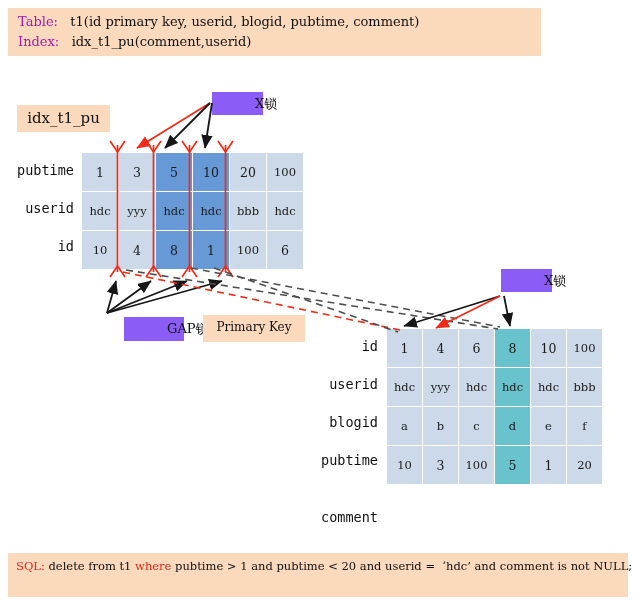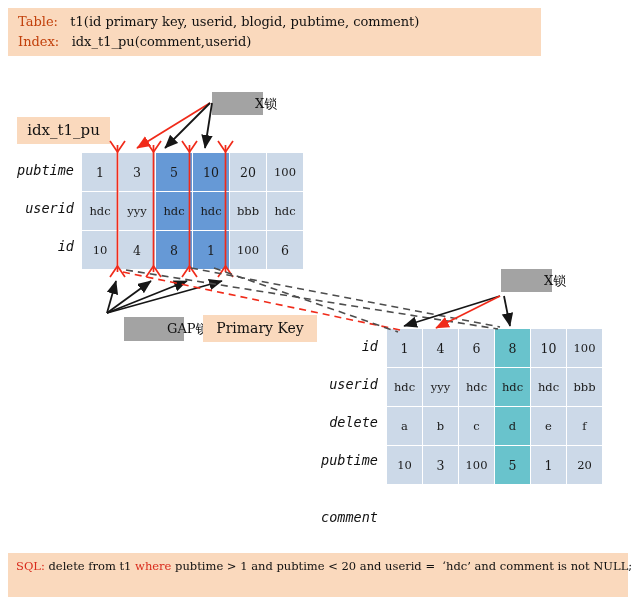--- a/index.html
+++ b/index.html
@@ -31,21 +31,21 @@
     color: #111111;
     line-height: 1.55;
     white-space: pre;
   }
   #header-banner {
     left: 8px; top: 8px;
     width: 533px; height: 48px;
     padding: 4px 0 0 10px;
     box-sizing: border-box;
   }
-  .kw-red { color: #c2410c; }
+  .kw-red { color: #a21caf; }
   #sql-banner {
     left: 8px; top: 553px;
     width: 620px; height: 44px;
     padding: 5px 0 0 8px;
     box-sizing: border-box;
     font-size: 11.5px;
     line-height: 1.45;
     color: #d92b1c;
   }
   #sql-banner .dark { color: #111111; }
@@ -56,27 +56,27 @@
     font-family: "DejaVu Serif", "Liberation Serif", serif;
     font-size: 13px;
     color: #111111;
     text-align: center;
     white-space: nowrap;
     line-height: 1;
     padding: 5px 8px;
     box-sizing: border-box;
   }
   .tag-orange { background: #fad9bd; }
-  .tag-green  { background: #a3a3a3; padding-left: 43px; }
-
-  #tag-index-name { left: 17px; top: 117px; width: 93px; height: 27px; font-size: 15px; padding-top: 6px; }
+  .tag-green  { background: #8b5cf6; padding-left: 43px; }
+
+  #tag-index-name { left: 17px; top: 105px; width: 93px; height: 27px; font-size: 15px; padding-top: 6px; }
   #tag-xlock-1    { left: 212px; top: 92px;  width: 48px; height: 23px; font-size: 13px; padding-top: 5px; }
   #tag-xlock-2    { left: 501px; top: 269px; width: 48px; height: 23px; font-size: 13px; padding-top: 5px; }
   #tag-gaplock    { left: 124px; top: 317px; width: 60px; height: 24px; font-size: 13px; padding-top: 5px; }
-  #tag-primarykey { left: 203px; top: 315px; width: 114px; height: 27px; font-size: 14px; padding-top: 6px; }
+  #tag-primarykey { left: 203px; top: 315px; width: 102px; height: 27px; font-size: 12px; padding-top: 6px; }
 
   
   .tbl {
     position: absolute;
     border-collapse: collapse;
     table-layout: fixed;
   }
   .tbl td {
     background: #ccd9e8;
     border: 1px solid #ffffff;
@@ -90,21 +90,20 @@
   .tbl td.hl-teal { background: #69c3cc; }
 
   .rowlabel {
     position: absolute;
     font-family: "DejaVu Sans Mono", "Liberation Mono", monospace;
     font-size: 13.5px;
     color: #111111;
     text-align: right;
     white-space: nowrap;
     line-height: 1;
-    font-style: italic;
   }
 
   
   #index-table { left: 81px; top: 152px; }
   #index-table td { width: 36px; height: 38px; font-size: 12.5px; }
   #index-table td.val-small { font-size: 11.5px; }
 
   
   #primary-table { left: 386px; top: 328px; }
   #primary-table td { width: 35px; height: 38px; font-size: 12.5px; }
@@ -168,21 +167,21 @@
       <td class="hl-blue">8</td>
       <td class="hl-blue">1</td>
       <td class="val-small">100</td>
       <td>6</td>
     </tr>
   </tbody>
     </table>
 
   <div id="lbl-pri-0" class="rowlabel">id</div>
   <div id="lbl-pri-1" class="rowlabel">userid</div>
-  <div id="lbl-pri-2" class="rowlabel">delete</div>
+  <div id="lbl-pri-2" class="rowlabel">blogid</div>
   <div id="lbl-pri-3" class="rowlabel">pubtime</div>
   <div id="lbl-pri-4" class="rowlabel">comment</div>
 
   <table id="primary-table" class="tbl">
       <tbody>
     <tr>
       <td>1</td>
       <td>4</td>
       <td>6</td>
       <td class="hl-teal">8</td>

